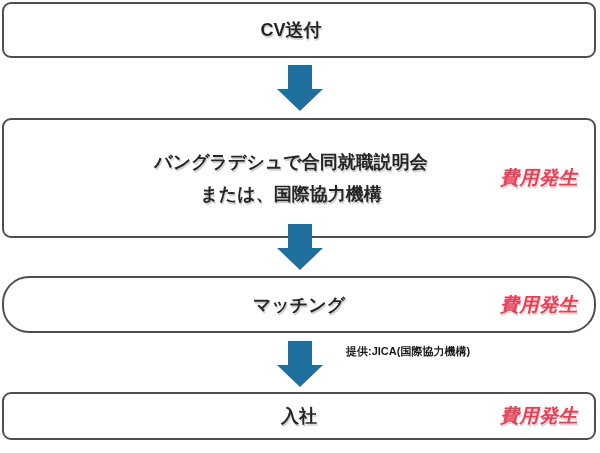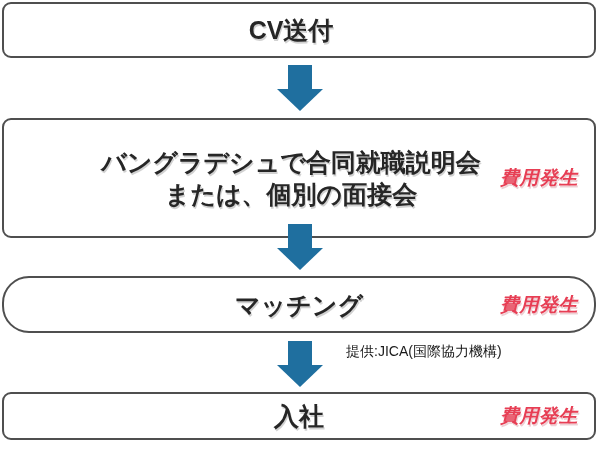--- a/index.html
+++ b/index.html
@@ -24,60 +24,60 @@
     border-radius:9px;
     background:#fff;
     display:flex;flex-direction:column;
     align-items:center;justify-content:center;
   }
   .box-cv{top:2px;height:56px;}
   .box-briefing{top:118px;height:120px;}
   .box-matching{top:276px;height:57px;border-radius:27px;}
   .box-joining{top:392px;height:48px;}
   .box-title{
-    font-size:25px;font-weight:bold;color:var(--text);
+    font-size:18px;font-weight:bold;color:var(--text);
     line-height:32px;text-align:center;white-space:nowrap;
     text-shadow:1px 1.5px 0 rgba(0,0,0,0.18);
   }
   .shift-left{transform:translateX(-8px);}
   .cost{
     position:absolute;right:16px;top:50%;transform:translateY(-50%);
     font-size:19px;font-weight:bold;color:var(--cost);
     white-space:nowrap;letter-spacing:0.5px;
     text-shadow:1px 1.5px 0 rgba(160,20,40,0.2);
     font-style:italic;
   }
   .arrow{
     position:absolute;left:276px;width:48px;height:46px;
     color:var(--arrow);
   }
   .arrow-1{top:65px;}
   .arrow-2{top:224px;}
   .arrow-3{top:341px;}
   .note{position:absolute;left:346px;top:342px;color:#1a1a1a;}
   .note-line1{font-size:14px;font-weight:bold;line-height:19px;white-space:nowrap;}
-  .note-line2{font-size:14px;font-weight:normal;line-height:19px;white-space:nowrap;}
+  .note-line2{font-size:11px;font-weight:bold;line-height:19px;white-space:nowrap;}
 </style>
 </head>
 <body>
 
 <div class="canvas">
 
   <div class="box box-cv">
     <div class="box-title shift-left">CV送付</div>
   </div>
 
   <svg class="arrow arrow-1" viewBox="0 0 48 46">
     <rect x="12" y="0" width="24" height="25" fill="currentColor"></rect>
     <polygon points="1,24 47,24 24,46" fill="currentColor"></polygon>
   </svg>
 
   <div class="box box-briefing">
     <div class="box-title shift-left">バングラデシュで合同就職説明会</div>
-    <div class="box-title shift-left">または、個別の面接会</div>
+    <div class="box-title shift-left">または、国際協力機構</div>
     <span class="cost">費用発生</span>
   </div>
 
   <svg class="arrow arrow-2" viewBox="0 0 48 46">
     <rect x="12" y="0" width="24" height="25" fill="currentColor"></rect>
     <polygon points="1,24 47,24 24,46" fill="currentColor"></polygon>
   </svg>
 
   <div class="box box-matching">
     <div class="box-title">マッチング</div>

